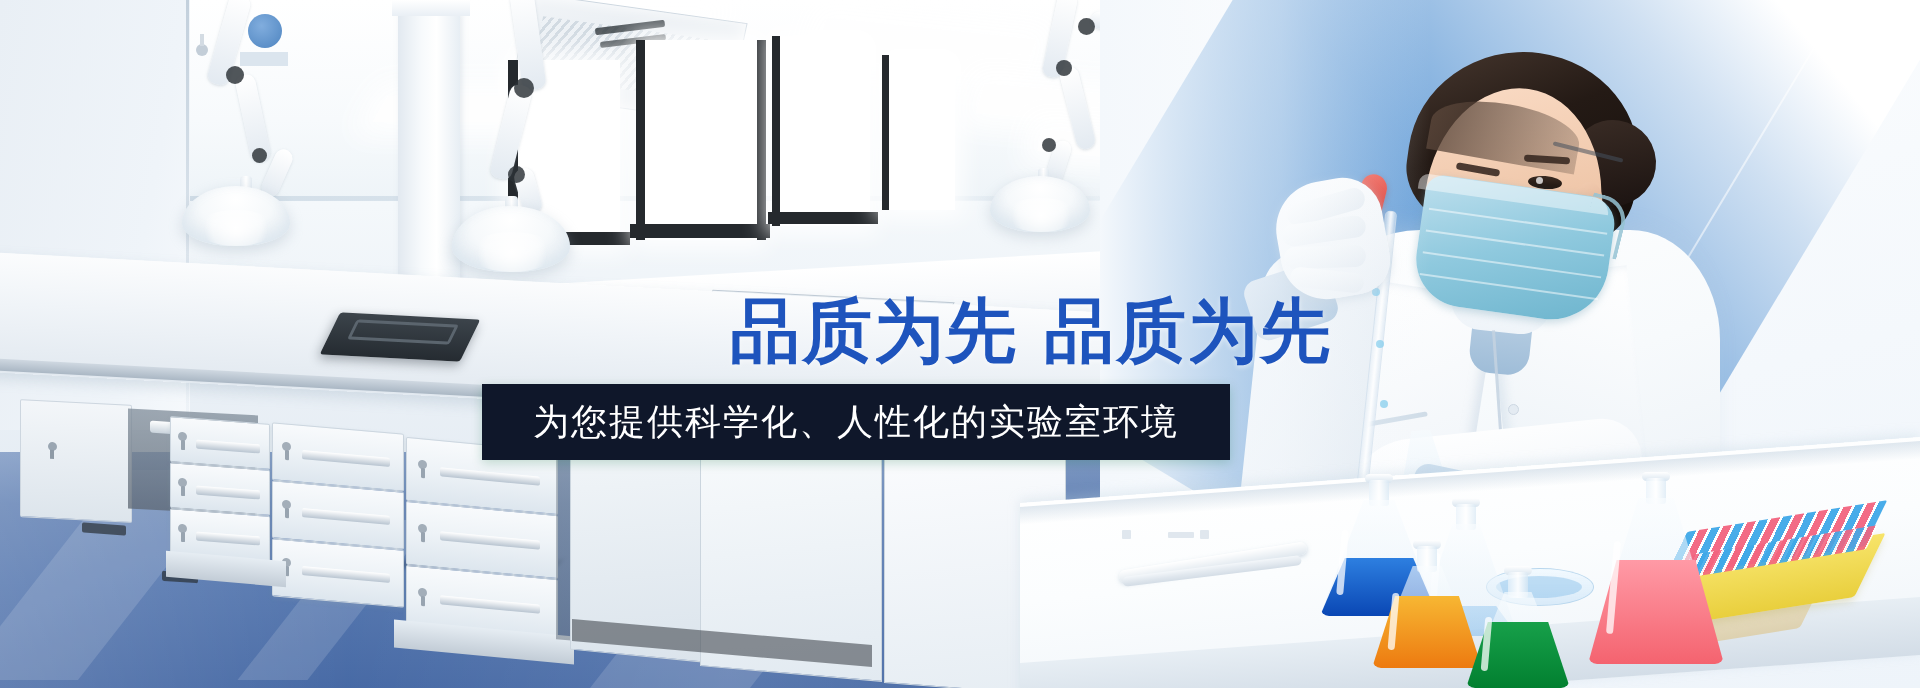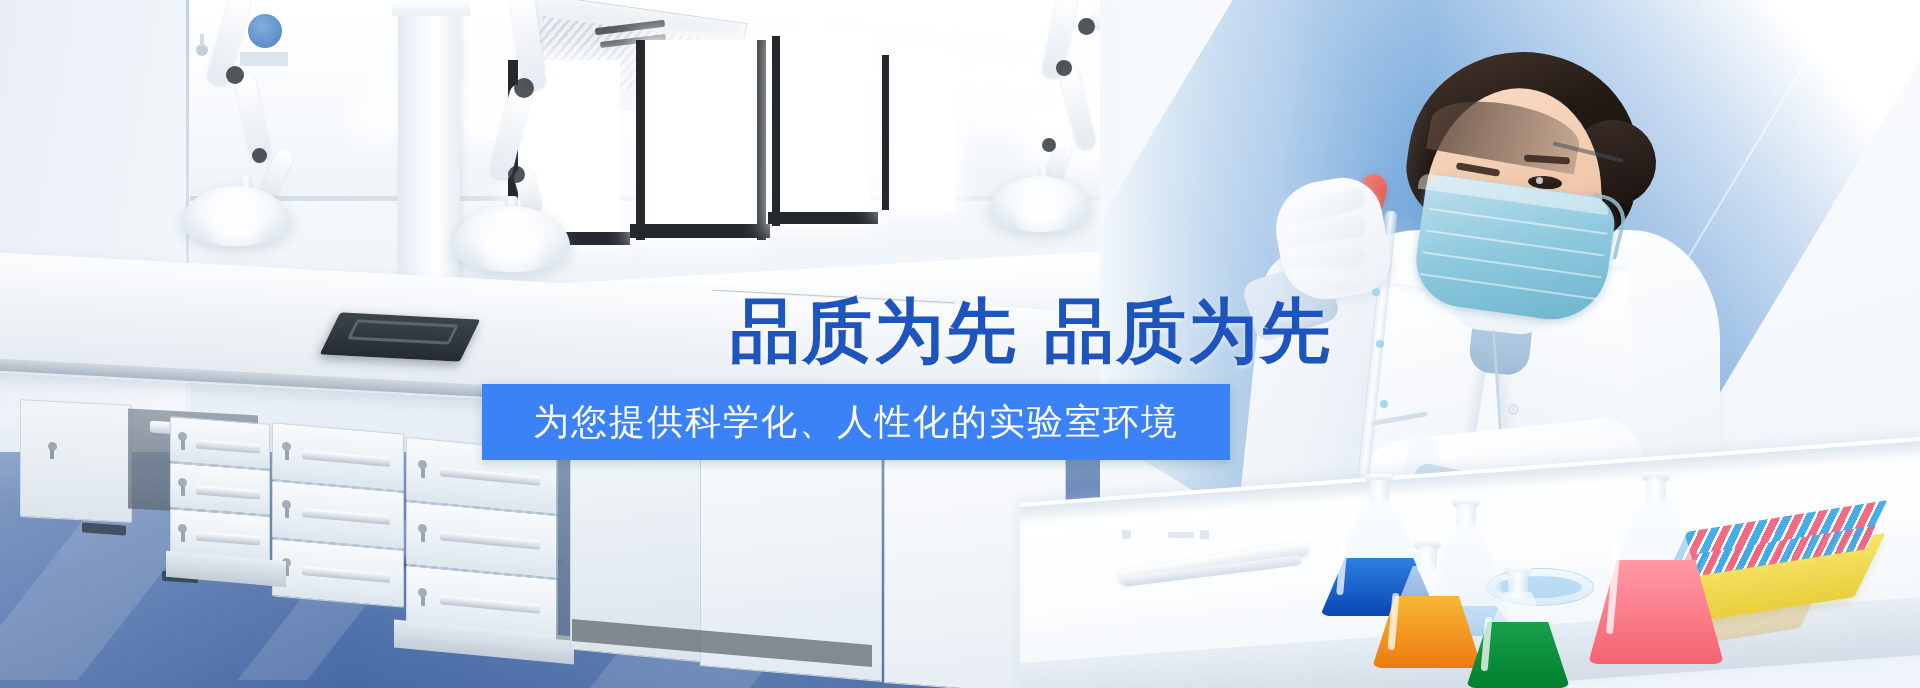--- a/index.html
+++ b/index.html
@@ -707,21 +707,21 @@
     color:#1e54bd;
     letter-spacing:2px;
     white-space:nowrap;
     line-height:1;
     text-shadow:0 2px 5px rgba(255,255,255,.55);
   }
   .headline .gap{display:inline-block;width:26px;}
 
   .sub-bar{
     position:absolute;left:482px;top:384px;width:748px;height:76px;
-    background:#3b82f6;
+    background:#0f172a;
     display:flex;align-items:center;justify-content:center;
     box-shadow:0 3px 10px rgba(10,110,60,.22);
   }
   .sub-text{
     font-family:"DejaVu Sans","Liberation Sans",sans-serif;
     font-size:36px;
     color:#ffffff;
     letter-spacing:2px;
     white-space:nowrap;
   }

